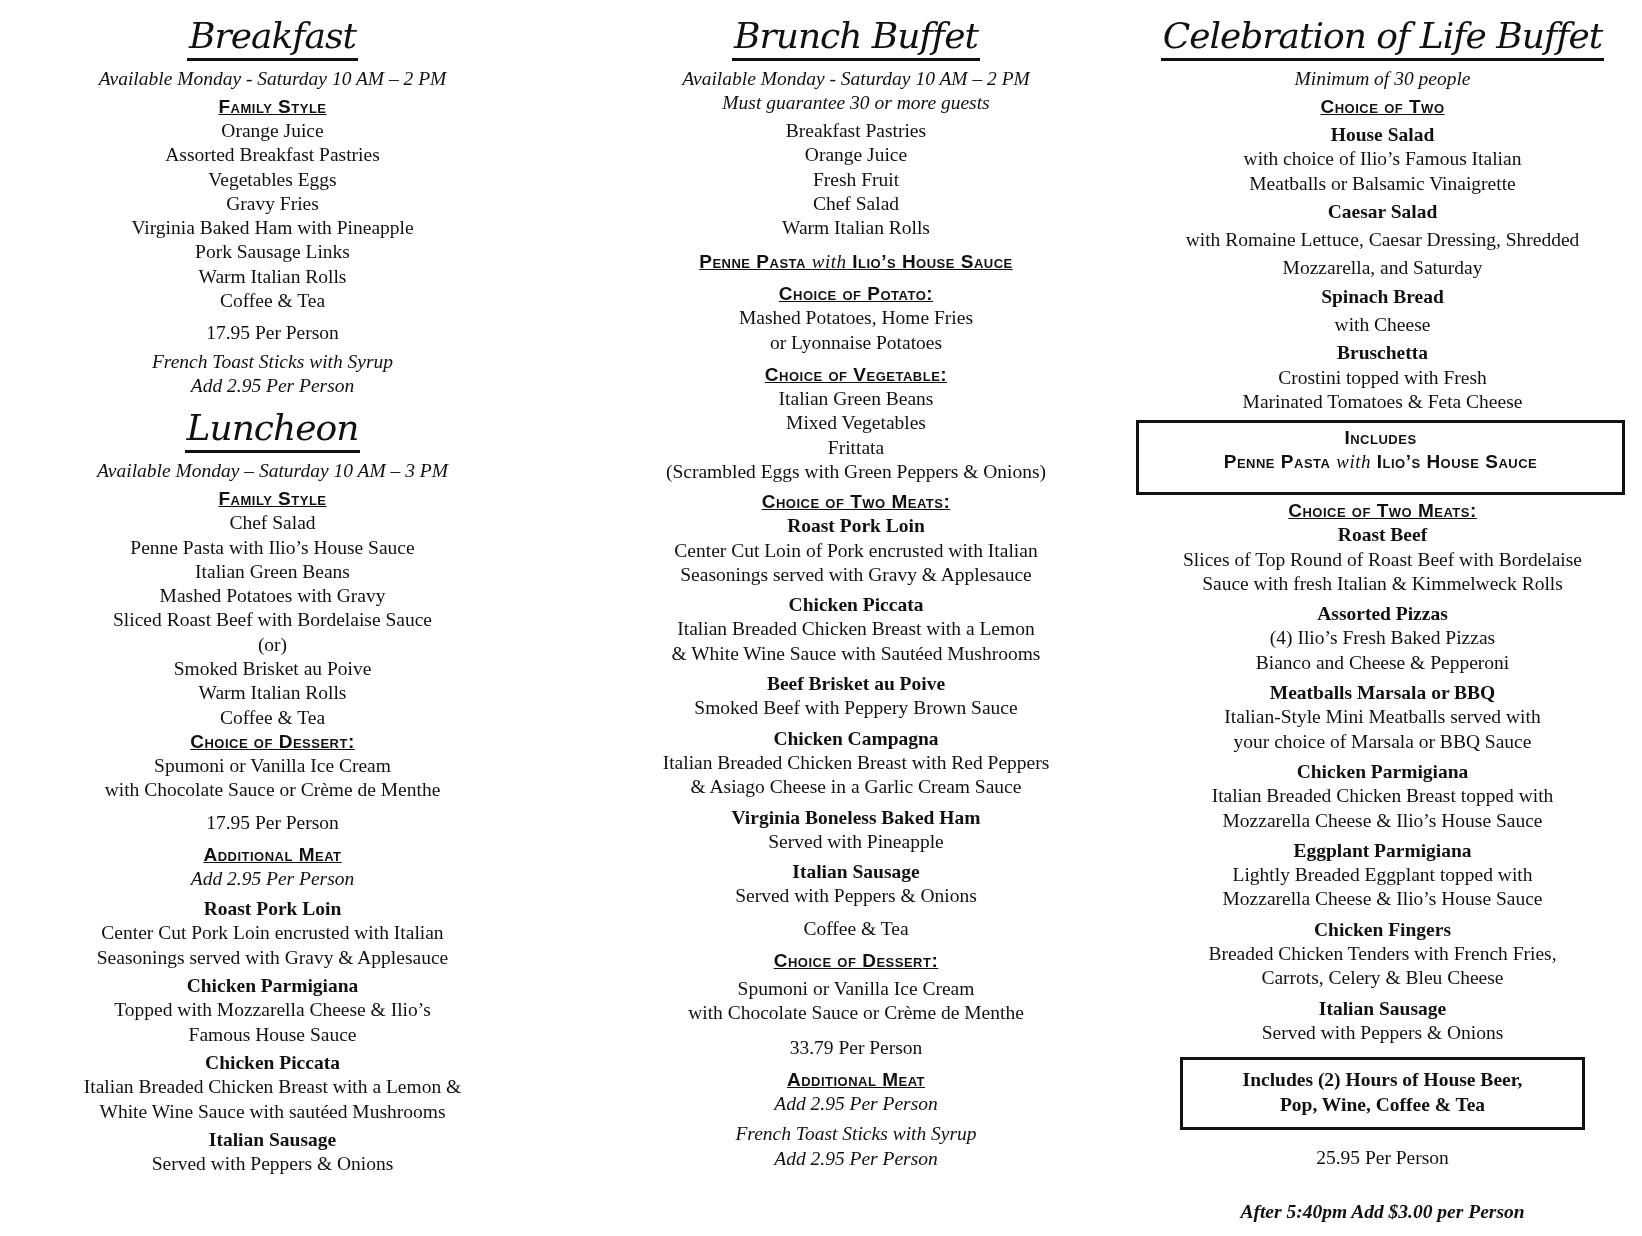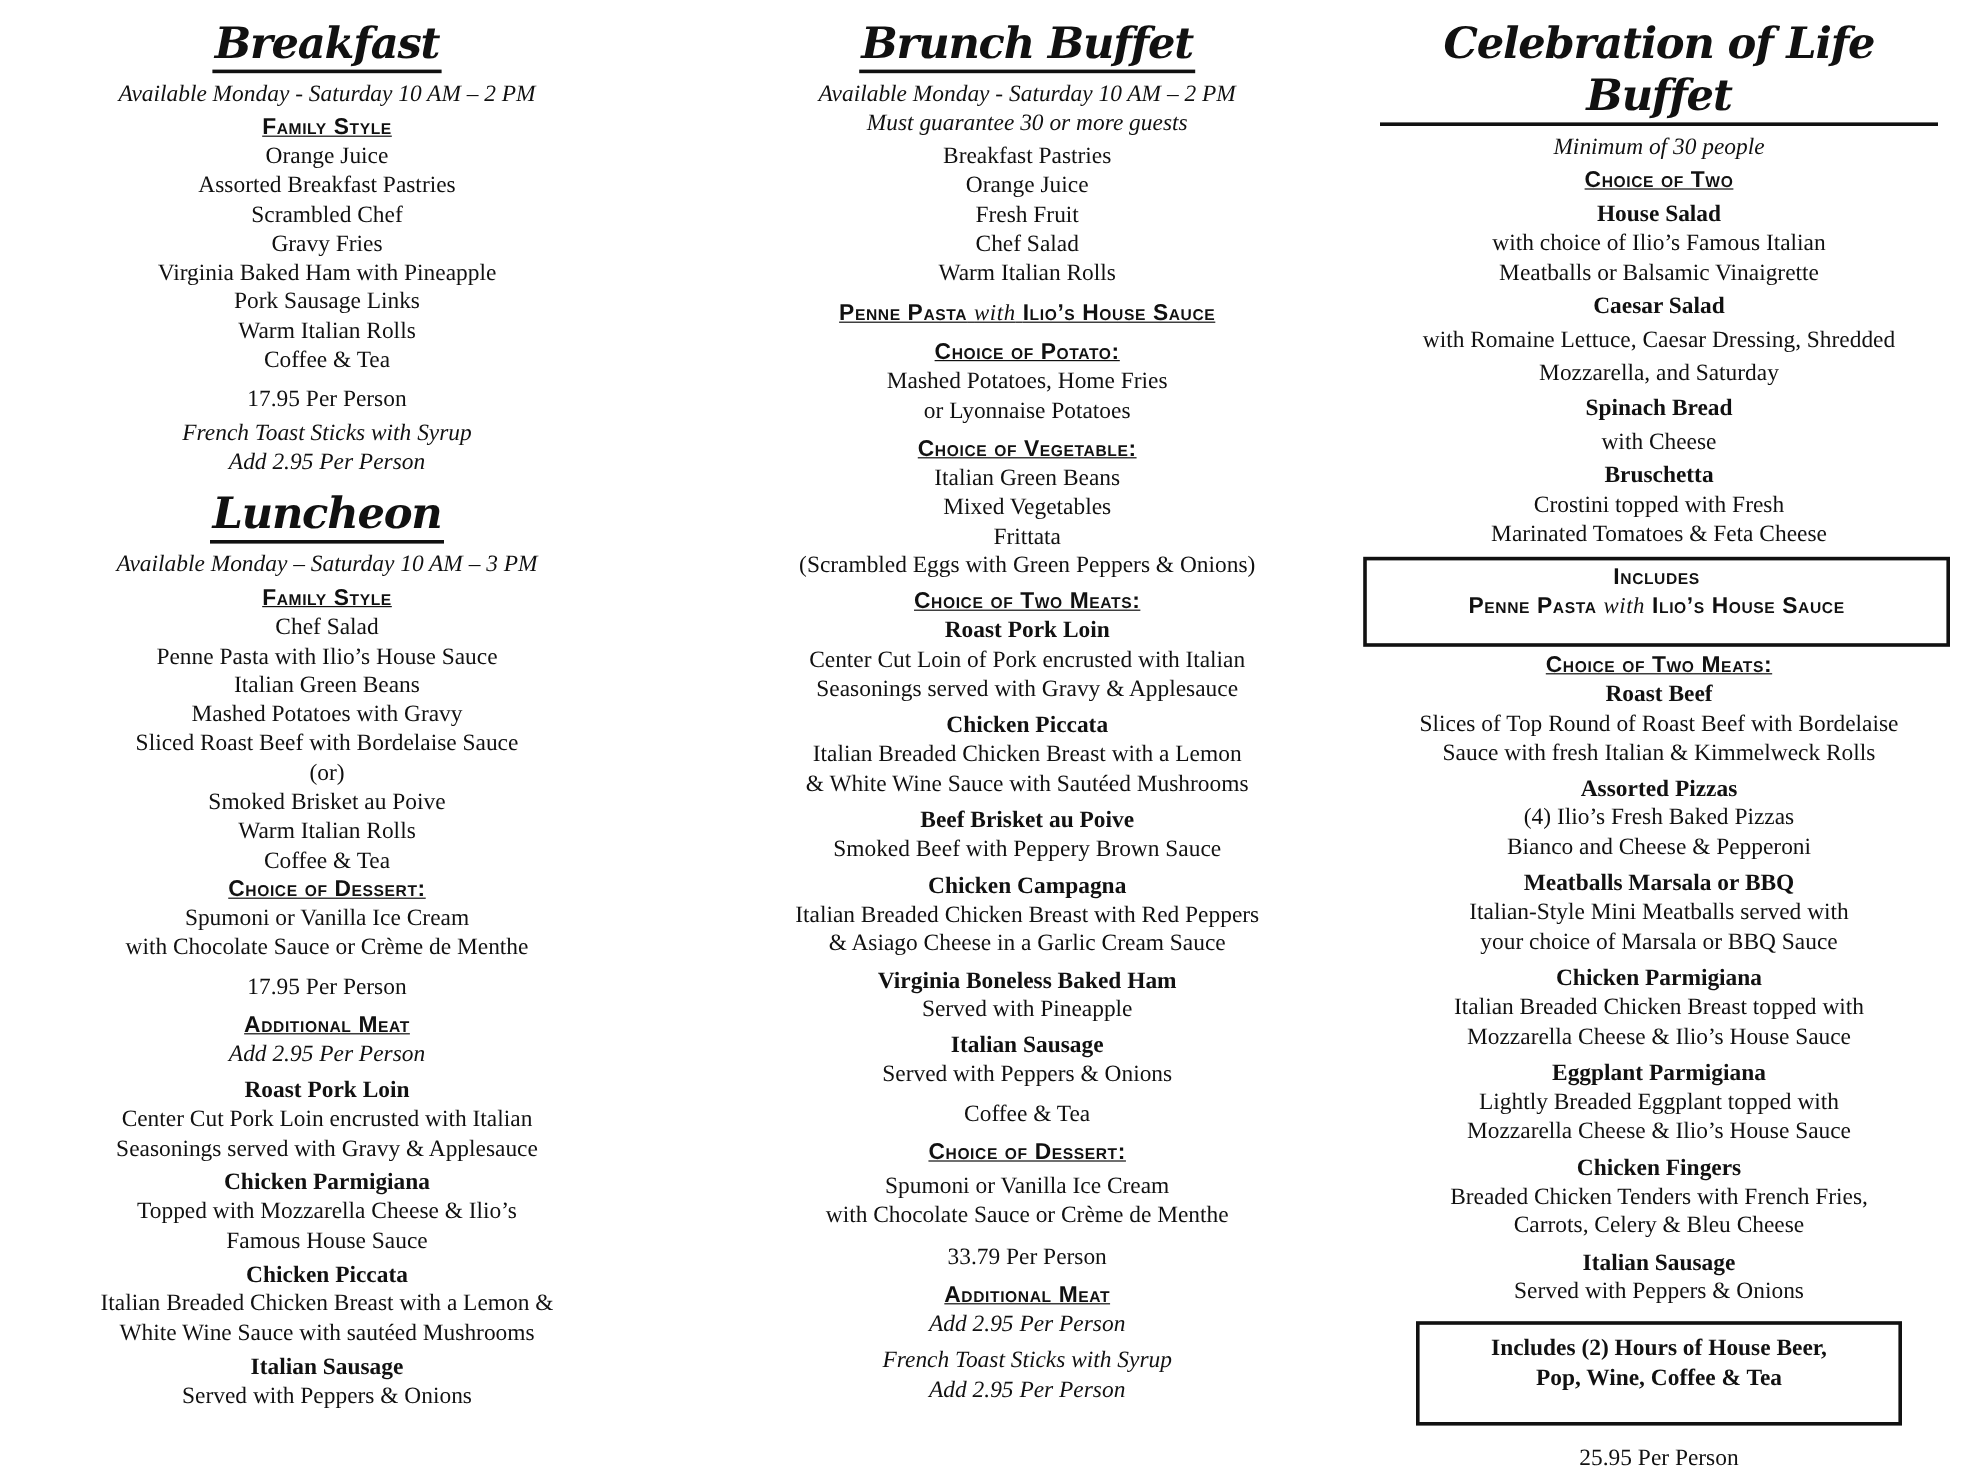--- a/index.html
+++ b/index.html
@@ -2,48 +2,48 @@
 <html><head>
 <meta charset="utf-8">
 <style>
   html, body { margin:0; padding:0; background:#ffffff; }
   body { width:1642px; height:1236px; overflow:hidden; position:relative;
          font-family:"Liberation Serif", "DejaVu Serif", serif; color:#111; }
   .col { position:absolute; top:0; text-align:center; }
   .col1 { left:55px; width:435px; }
   .col2 { left:631px; width:450px; }
   .col3 { left:1150px; width:465px; }
-  .script { font-family:"DejaVu Serif", serif; font-style:italic; font-weight:bold;
+  .script { font-family:"DejaVu Serif", serif; font-style:italic; font-weight:normal;
             font-size:36px; letter-spacing:-1px; display:inline-block;
             border-bottom:3px solid #111; line-height:44px; padding:0 2px; margin-top:14px; }
   .avail { font-style:italic; font-size:19.5px; line-height:24px; }
   .smallcaps { font-family:"Liberation Sans", "DejaVu Sans", sans-serif; font-weight:bold;
                font-variant:small-caps; text-decoration:underline; font-size:19px;
                letter-spacing:0.5px; line-height:24px; display:inline-block; }
   .smallcaps i { font-family:"Liberation Serif", serif; font-weight:normal; font-style:italic; font-variant:normal; }
   .line { font-size:19.5px; line-height:24.3px; }
   .bold { font-weight:bold; font-size:19.5px; line-height:24.3px; }
   .ital { font-style:italic; font-size:19.5px; line-height:24.3px; }
   .gap4 { margin-top:4px; } .gap6 { margin-top:6px; } .gap8 { margin-top:8px; }
   .gap10 { margin-top:10px; } .gap16 { margin-top:16px; }
   .boxed { border:3px solid #111; margin:6px 0 4px 0; padding:3px 0 18px 0; }
-  .boxed2 { border:3px solid #111; margin:12px 30px 0 30px; padding:8px 0 24px 0; }
+  .boxed2 { border:3px solid #111; margin:12px 30px 0 30px; padding:8px 0 10px 0; }
   .boldital { font-weight:bold; font-style:italic; font-size:19.5px; line-height:24px; }
 </style>
 </head>
 <body>
 
 <div class="col col1">
   <div class="script">Breakfast</div>
   <div class="avail gap6">Available Monday - Saturday 10 AM – 2 PM</div>
   <div class="smallcaps gap4">Family Style</div>
   <div>
     <div class="line">Orange Juice</div>
     <div class="line">Assorted Breakfast Pastries</div>
-    <div class="line">Scrambled Chef</div>
+    <div class="line">Vegetables Eggs</div>
     <div class="line">Gravy Fries</div>
     <div class="line">Virginia Baked Ham with Pineapple</div>
     <div class="line">Pork Sausage Links</div>
     <div class="line">Warm Italian Rolls</div>
     <div class="line">Coffee &amp; Tea</div>
   </div>
   <div class="line gap8">17.95 Per Person</div>
   <div class="ital gap4">French Toast Sticks with Syrup</div>
   <div class="ital">Add 2.95 Per Person</div>
 

